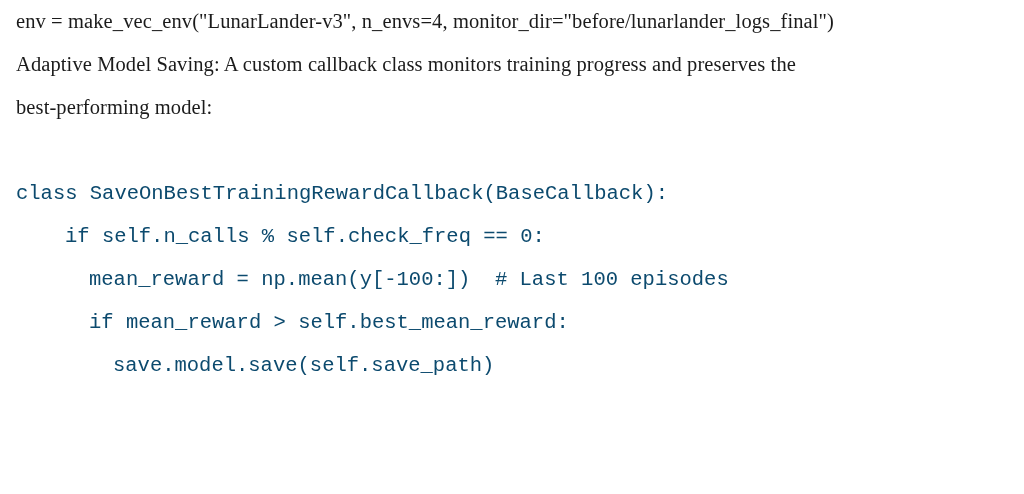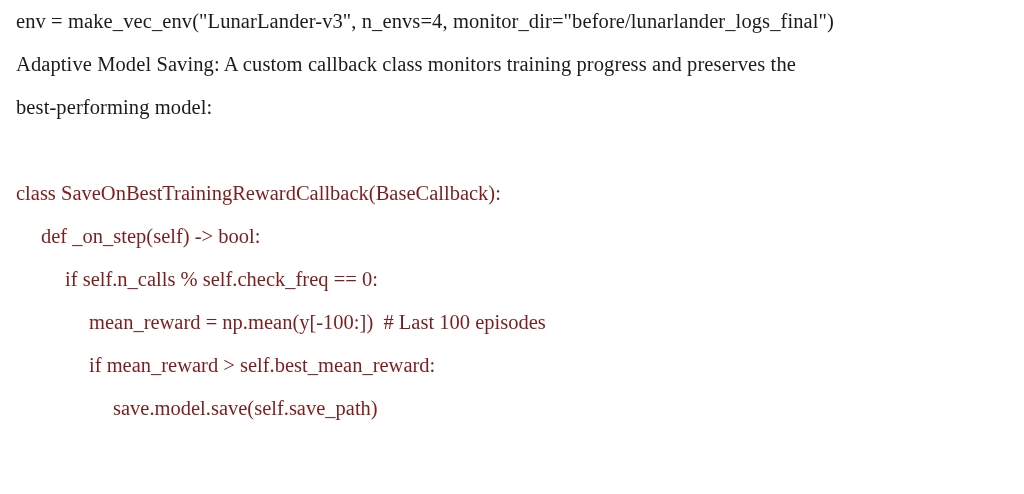--- a/index.html
+++ b/index.html
@@ -57,22 +57,22 @@
     margin: 0;
     padding: 0;
   }
 
   .code-line {
     position: relative;
     height: 43px;
     line-height: 43px;
     font-size: 20.5px;
     white-space: pre;
-    color: #7f1d1d;
-    font-family: Liberation Serif, serif;
+    color: #0c4a6e;
+    font-family: Liberation Mono, monospace;
   }
 
   .indent-0 { padding-left: 16px; }
   .indent-1 { padding-left: 41px; }
   .indent-2 { padding-left: 65px; }
   .indent-3 { padding-left: 89px; }
   .indent-4 { padding-left: 113px; }
 </style>
 </head>
 <body>
@@ -84,21 +84,20 @@
     <div class="prose">
       <div class="text-line">env = make_vec_env("LunarLander-v3", n_envs=4, monitor_dir="before/lunarlander_logs_final")</div>
       <div class="text-line">Adaptive Model Saving: A custom callback class monitors training progress and preserves the</div>
       <div class="text-line">best-performing model:</div>
     </div>
 
     <div class="spacer-line"></div>
 
     <div class="code-block">
       <div class="code-line indent-0">class SaveOnBestTrainingRewardCallback(BaseCallback):</div>
-      <div class="code-line indent-1">def _on_step(self) -&gt; bool:</div>
       <div class="code-line indent-2">if self.n_calls % self.check_freq == 0:</div>
       <div class="code-line indent-3">mean_reward = np.mean(y[-100:])  # Last 100 episodes</div>
       <div class="code-line indent-3">if mean_reward &gt; self.best_mean_reward:</div>
       <div class="code-line indent-4">save.model.save(self.save_path)</div>
     </div>
 
   </div>
 </div>
 
 </body></html>

